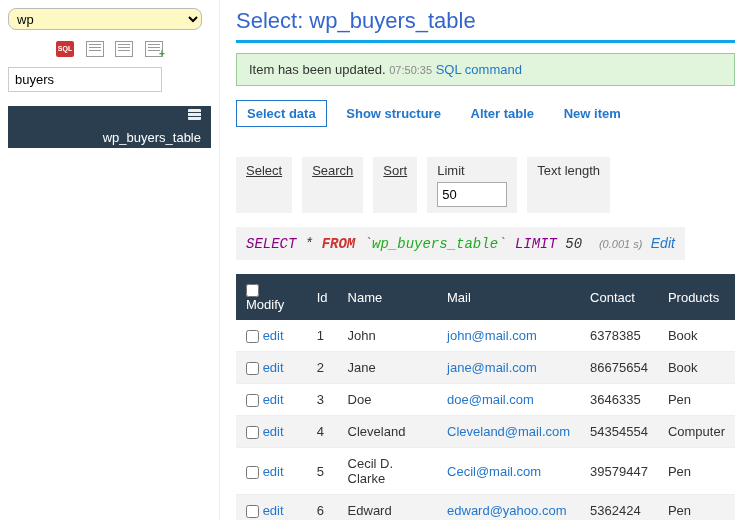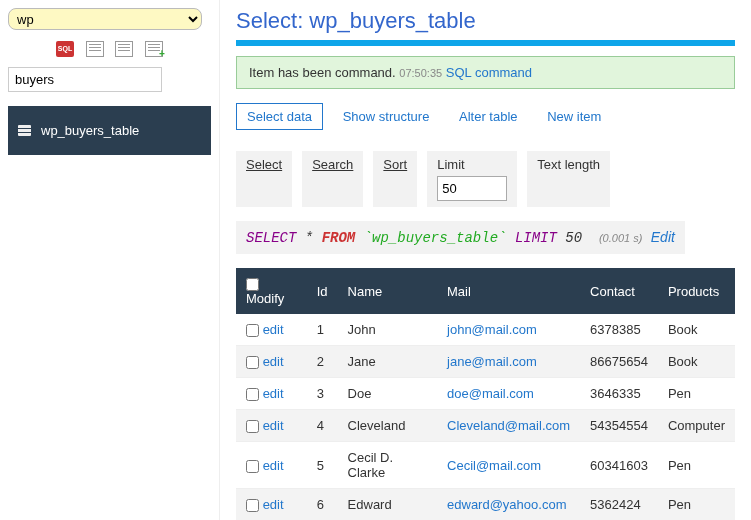--- a/index.html
+++ b/index.html
@@ -8,29 +8,29 @@
 .sidebar { width: 220px; padding: 8px; border-right: 1px solid #eee; }
 .main { flex: 1; padding: 8px 16px; overflow: auto; }
 select.db-select { width: 194px; height: 22px; font-size: 13px; border: 1px solid #bbb; border-radius: 8px; padding: 1px 4px; background: #fef9c3; }
 .toolbar-icons { text-align: center; margin: 10px 0; }
 .toolbar-icons span { display: inline-block; width: 18px; height: 16px; margin: 0 4px; vertical-align: middle; }
 .icon-sql { background: #c33; color: #fff; font-size: 7px; font-weight: bold; text-align: center; line-height: 16px; border-radius: 2px; }
 .icon-doc { border: 1px solid #999; background: #fff; position: relative; }
 .icon-doc::after { content: ''; position: absolute; top: 2px; left: 2px; right: 2px; height: 1px; background: #999; box-shadow: 0 3px 0 #999, 0 6px 0 #999; }
 .icon-plus::before { content: '+'; position: absolute; right: -3px; bottom: -3px; color: #3a3; font-size: 10px; font-weight: bold; }
 .search-input { width: 154px; padding: 4px 6px; border: 1px solid #ccc; font-size: 13px; margin-bottom: 14px; }
-.table-item { background: #2b3e50; color: #fff; padding: 17px 10px; font-size: 13px; display: flex; align-items: center; gap: 10px; cursor: pointer; }
+.table-item { background: #2b3e50; color: #fff; padding: 3px 10px; font-size: 13px; display: flex; align-items: flex-end; gap: 10px; cursor: pointer; flex-direction: column; }
 .table-icon { display: inline-block; width: 13px; height: 11px; background: #eee; border-radius: 1px; position: relative; }
 .table-icon::before { content: ''; position: absolute; left: 0; right: 0; top: 3px; height: 1px; background: #2b3e50; }
 .table-icon::after { content: ''; position: absolute; left: 0; right: 0; top: 7px; height: 1px; background: #2b3e50; }
-h2.page-title { font-size: 22px; font-weight: normal; color: #36c; margin-bottom: 8px; padding-bottom: 6px; border-bottom: 6px solid #0ea5e9; }
+h2.page-title { font-size: 22px; font-weight: normal; color: #36c; margin-bottom: 8px; padding-bottom: 6px; border-bottom: 3px solid #0ea5e9; }
 .notice { background: #e1f5dc; border: 1px solid #9c9; padding: 8px 12px; margin: 10px 0 14px; font-size: 13px; }
 .notice .time { color: #888; font-size: 11px; }
 .notice a { color: #27c; text-decoration: none; }
-.tabs { margin-bottom: 21px; }
+.tabs { margin-bottom: 30px; font-weight: bold; }
 .tabs span { display: inline-block; padding: 5px 10px; color: #27c; cursor: pointer; margin-right: 6px; }
 .tabs span.active { border: 1px solid #27c; }
 .fieldsets { display: flex; gap: 10px; margin-bottom: 14px; }
 .fset { background: #f2f2f2; padding: 6px 10px; }
 .fset .flabel { text-decoration: underline; color: #333; display: block; margin-bottom: 4px; cursor: pointer; }
 .fset input { width: 70px; padding: 4px; border: 1px solid #aaa; font-size: 13px; }
 .fset.simple { padding-bottom: 8px; }
 .sql-line { background: #f2f2f2; padding: 8px 10px; margin-bottom: 14px; font-family: "Courier New", monospace; font-size: 14px; display: inline-block; font-style: italic; }
 .sql-kw { color: #808; }
 .sql-from { color: #c33; font-weight: bold; }
@@ -63,21 +63,21 @@
     <div class="table-item">
       <span class="table-icon"></span>
       <span>wp_buyers_table</span>
     </div>
   </div>
 
   <div class="main">
     <h2 class="page-title">Select: wp_buyers_table</h2>
 
     <div class="notice">
-      <span>Item has been command.</span>
+      <span>Item has been updated.</span>
       <span class="time">07:50:35</span>
       <a>SQL command</a>
     </div>
 
     <div class="tabs">
       <span class="active">Select data</span>
       <span>Show structure</span>
       <span>Alter table</span>
       <span>New item</span>
     </div>
@@ -154,21 +154,21 @@
             <td>Cleveland</td>
             <td><span class="mail-link">Cleveland@mail.com</span></td>
             <td>54354554</td>
             <td>Computer</td>
           </tr>
           <tr>
             <td><input type="checkbox" style=""> <span class="edit-link">edit</span></td>
             <td>5</td>
             <td>Cecil D. Clarke</td>
             <td><span class="mail-link">Cecil@mail.com</span></td>
-            <td>60341603</td>
+            <td>39579447</td>
             <td>Pen</td>
           </tr>
           <tr>
             <td><input type="checkbox" style=""> <span class="edit-link">edit</span></td>
             <td>6</td>
             <td>Edward</td>
             <td><span class="mail-link">edward@yahoo.com</span></td>
             <td>5362424</td>
             <td>Pen</td>
           </tr>

